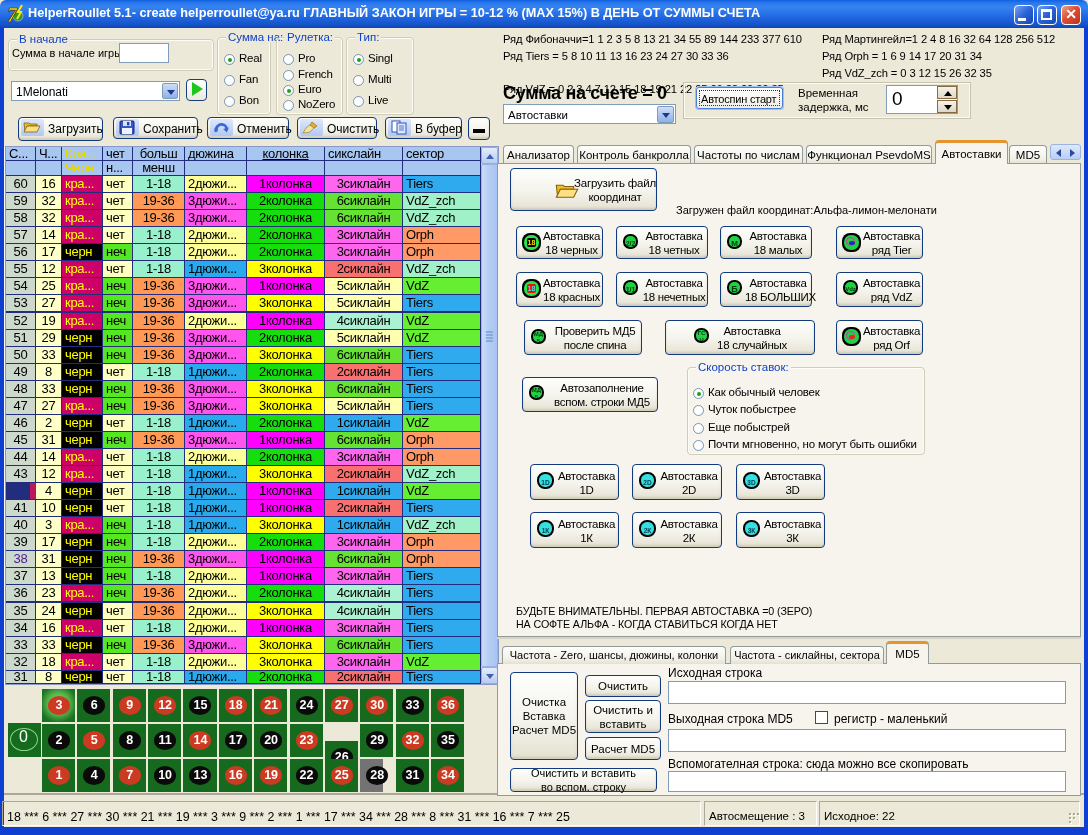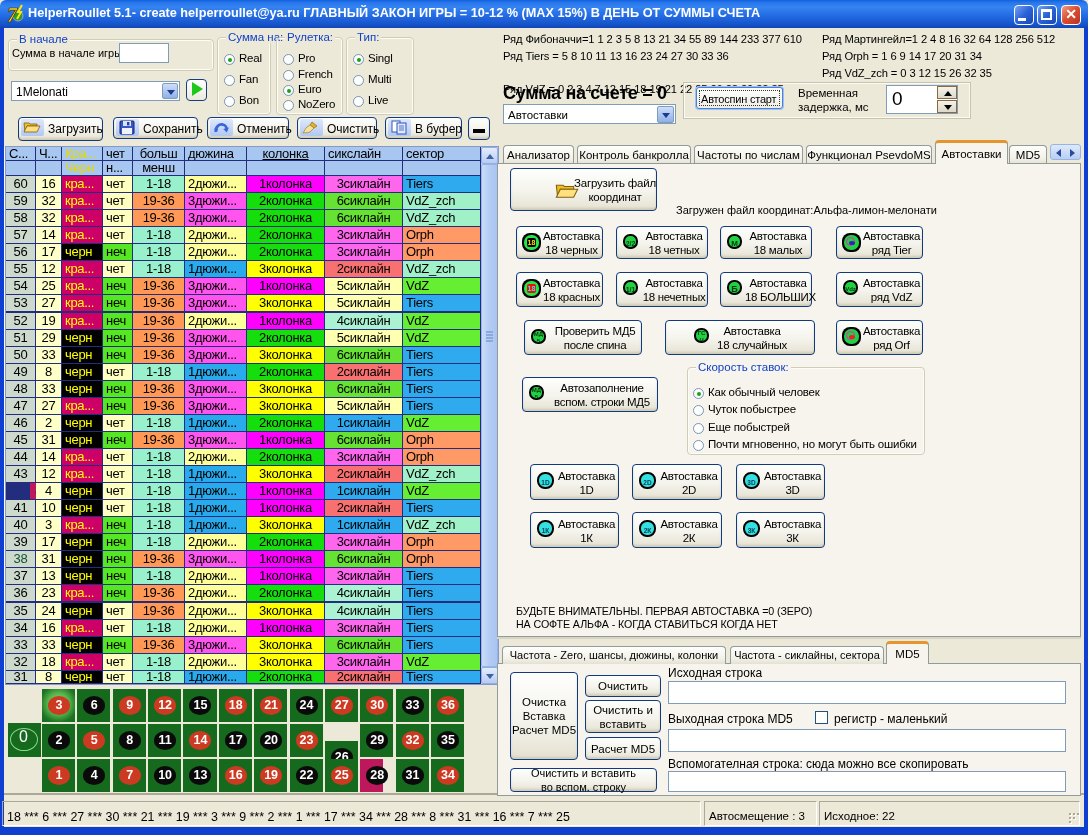--- a/index.html
+++ b/index.html
@@ -355,21 +355,21 @@
 <div class="abs cell" style="left:403px;top:517.2px;width:77px;height:16.1px;background:#a0f0c8;color:#000;padding-left:3px;font-size:13px;line-height:16.1px;">VdZ_zch</div>
 <div class="abs cell" style="left:6px;top:534.3px;width:29px;height:16.1px;background:#ccd9cc;color:#000;text-align:center;font-size:13px;line-height:16.1px;">39</div>
 <div class="abs cell" style="left:36px;top:534.3px;width:25px;height:16.1px;background:#ffffc8;color:#000;text-align:center;font-size:13px;line-height:16.1px;">17</div>
 <div class="abs cell" style="left:62px;top:534.3px;width:40px;height:16.1px;background:#000000;color:#ffff00;padding-left:3px;font-size:13px;line-height:16.1px;">черн</div>
 <div class="abs cell" style="left:103px;top:534.3px;width:29px;height:16.1px;background:#55e822;color:#000;padding-left:3px;font-size:13px;line-height:16.1px;">неч</div>
 <div class="abs cell" style="left:133px;top:534.3px;width:51px;height:16.1px;background:#99f0cc;color:#000;text-align:center;font-size:13px;line-height:16.1px;">1-18</div>
 <div class="abs cell" style="left:185px;top:534.3px;width:61px;height:16.1px;background:#ffff99;color:#000;padding-left:3px;font-size:13px;line-height:16.1px;">2дюжи...</div>
 <div class="abs cell" style="left:247px;top:534.3px;width:77px;height:16.1px;background:#16dd0c;color:#000;text-align:center;font-size:13px;line-height:16.1px;">2колонка</div>
 <div class="abs cell" style="left:325px;top:534.3px;width:77px;height:16.1px;background:#ff66ee;color:#000;text-align:center;font-size:13px;line-height:16.1px;">3сиклайн</div>
 <div class="abs cell" style="left:403px;top:534.3px;width:77px;height:16.1px;background:#ff9966;color:#000;padding-left:3px;font-size:13px;line-height:16.1px;">Orph</div>
-<div class="abs cell" style="left:6px;top:551.3px;width:29px;height:16.1px;background:#ccd9cc;color:#14532d;text-align:center;font-size:13px;line-height:16.1px;">38</div>
+<div class="abs cell" style="left:6px;top:551.3px;width:29px;height:16.1px;background:#ccd9cc;color:#4c1d95;text-align:center;font-size:13px;line-height:16.1px;">38</div>
 <div class="abs cell" style="left:36px;top:551.3px;width:25px;height:16.1px;background:#ffffc8;color:#000;text-align:center;font-size:13px;line-height:16.1px;">31</div>
 <div class="abs cell" style="left:62px;top:551.3px;width:40px;height:16.1px;background:#000000;color:#ffff00;padding-left:3px;font-size:13px;line-height:16.1px;">черн</div>
 <div class="abs cell" style="left:103px;top:551.3px;width:29px;height:16.1px;background:#55e822;color:#000;padding-left:3px;font-size:13px;line-height:16.1px;">неч</div>
 <div class="abs cell" style="left:133px;top:551.3px;width:51px;height:16.1px;background:#ff9955;color:#000;text-align:center;font-size:13px;line-height:16.1px;">19-36</div>
 <div class="abs cell" style="left:185px;top:551.3px;width:61px;height:16.1px;background:#ff55ee;color:#000;padding-left:3px;font-size:13px;line-height:16.1px;">3дюжи...</div>
 <div class="abs cell" style="left:247px;top:551.3px;width:77px;height:16.1px;background:#ff00ff;color:#000;text-align:center;font-size:13px;line-height:16.1px;">1колонка</div>
 <div class="abs cell" style="left:325px;top:551.3px;width:77px;height:16.1px;background:#66e233;color:#000;text-align:center;font-size:13px;line-height:16.1px;">6сиклайн</div>
 <div class="abs cell" style="left:403px;top:551.3px;width:77px;height:16.1px;background:#ff9966;color:#000;padding-left:3px;font-size:13px;line-height:16.1px;">Orph</div>
 <div class="abs cell" style="left:6px;top:568.4px;width:29px;height:16.1px;background:#ccd9cc;color:#000;text-align:center;font-size:13px;line-height:16.1px;">37</div>
 <div class="abs cell" style="left:36px;top:568.4px;width:25px;height:16.1px;background:#ffffc8;color:#000;text-align:center;font-size:13px;line-height:16.1px;">13</div>
@@ -536,21 +536,21 @@
   </div>
 <div class="abs" style="left:254.1px;top:759px;width:33.2px;height:33px;background:#156a1e;">
     <div style="position:absolute;left:6px;top:7px;width:22px;height:19px;border-radius:50%;background:#cc3a22;color:#fff;font-weight:bold;font-size:12.5px;text-align:center;line-height:19px;">19</div>
   </div>
 <div class="abs" style="left:289.5px;top:759px;width:33.2px;height:33px;background:#156a1e;">
     <div style="position:absolute;left:6px;top:7px;width:22px;height:19px;border-radius:50%;background:#0a0a0a;color:#fff;font-weight:bold;font-size:12.5px;text-align:center;line-height:19px;">22</div>
   </div>
 <div class="abs" style="left:324.8px;top:759px;width:33.2px;height:33px;background:#156a1e;">
     <div style="position:absolute;left:6px;top:7px;width:22px;height:19px;border-radius:50%;background:#cc3a22;color:#fff;font-weight:bold;font-size:12.5px;text-align:center;line-height:19px;">25</div>
   </div>
-<div class="abs" style="left:360.2px;top:759px;width:23px;height:33px;background:#be185d;">
+<div class="abs" style="left:360.2px;top:759px;width:23px;height:33px;background:#737373;">
     <div style="position:absolute;left:6px;top:7px;width:22px;height:19px;border-radius:50%;background:#0a0a0a;color:#fff;font-weight:bold;font-size:12.5px;text-align:center;line-height:19px;">28</div>
   </div>
 <div class="abs" style="left:395.5px;top:759px;width:33.2px;height:33px;background:#156a1e;">
     <div style="position:absolute;left:6px;top:7px;width:22px;height:19px;border-radius:50%;background:#0a0a0a;color:#fff;font-weight:bold;font-size:12.5px;text-align:center;line-height:19px;">31</div>
   </div>
 <div class="abs" style="left:430.9px;top:759px;width:33.2px;height:33px;background:#156a1e;">
     <div style="position:absolute;left:6px;top:7px;width:22px;height:19px;border-radius:50%;background:#cc3a22;color:#fff;font-weight:bold;font-size:12.5px;text-align:center;line-height:19px;">34</div>
   </div>
 <div class="abs" style="left:8px;top:723px;width:33px;height:34px;background:#156a1e;">
     <div style="position:absolute;left:2px;top:5px;width:28px;height:23px;border:1px solid #88d888;border-radius:50%;"></div>

